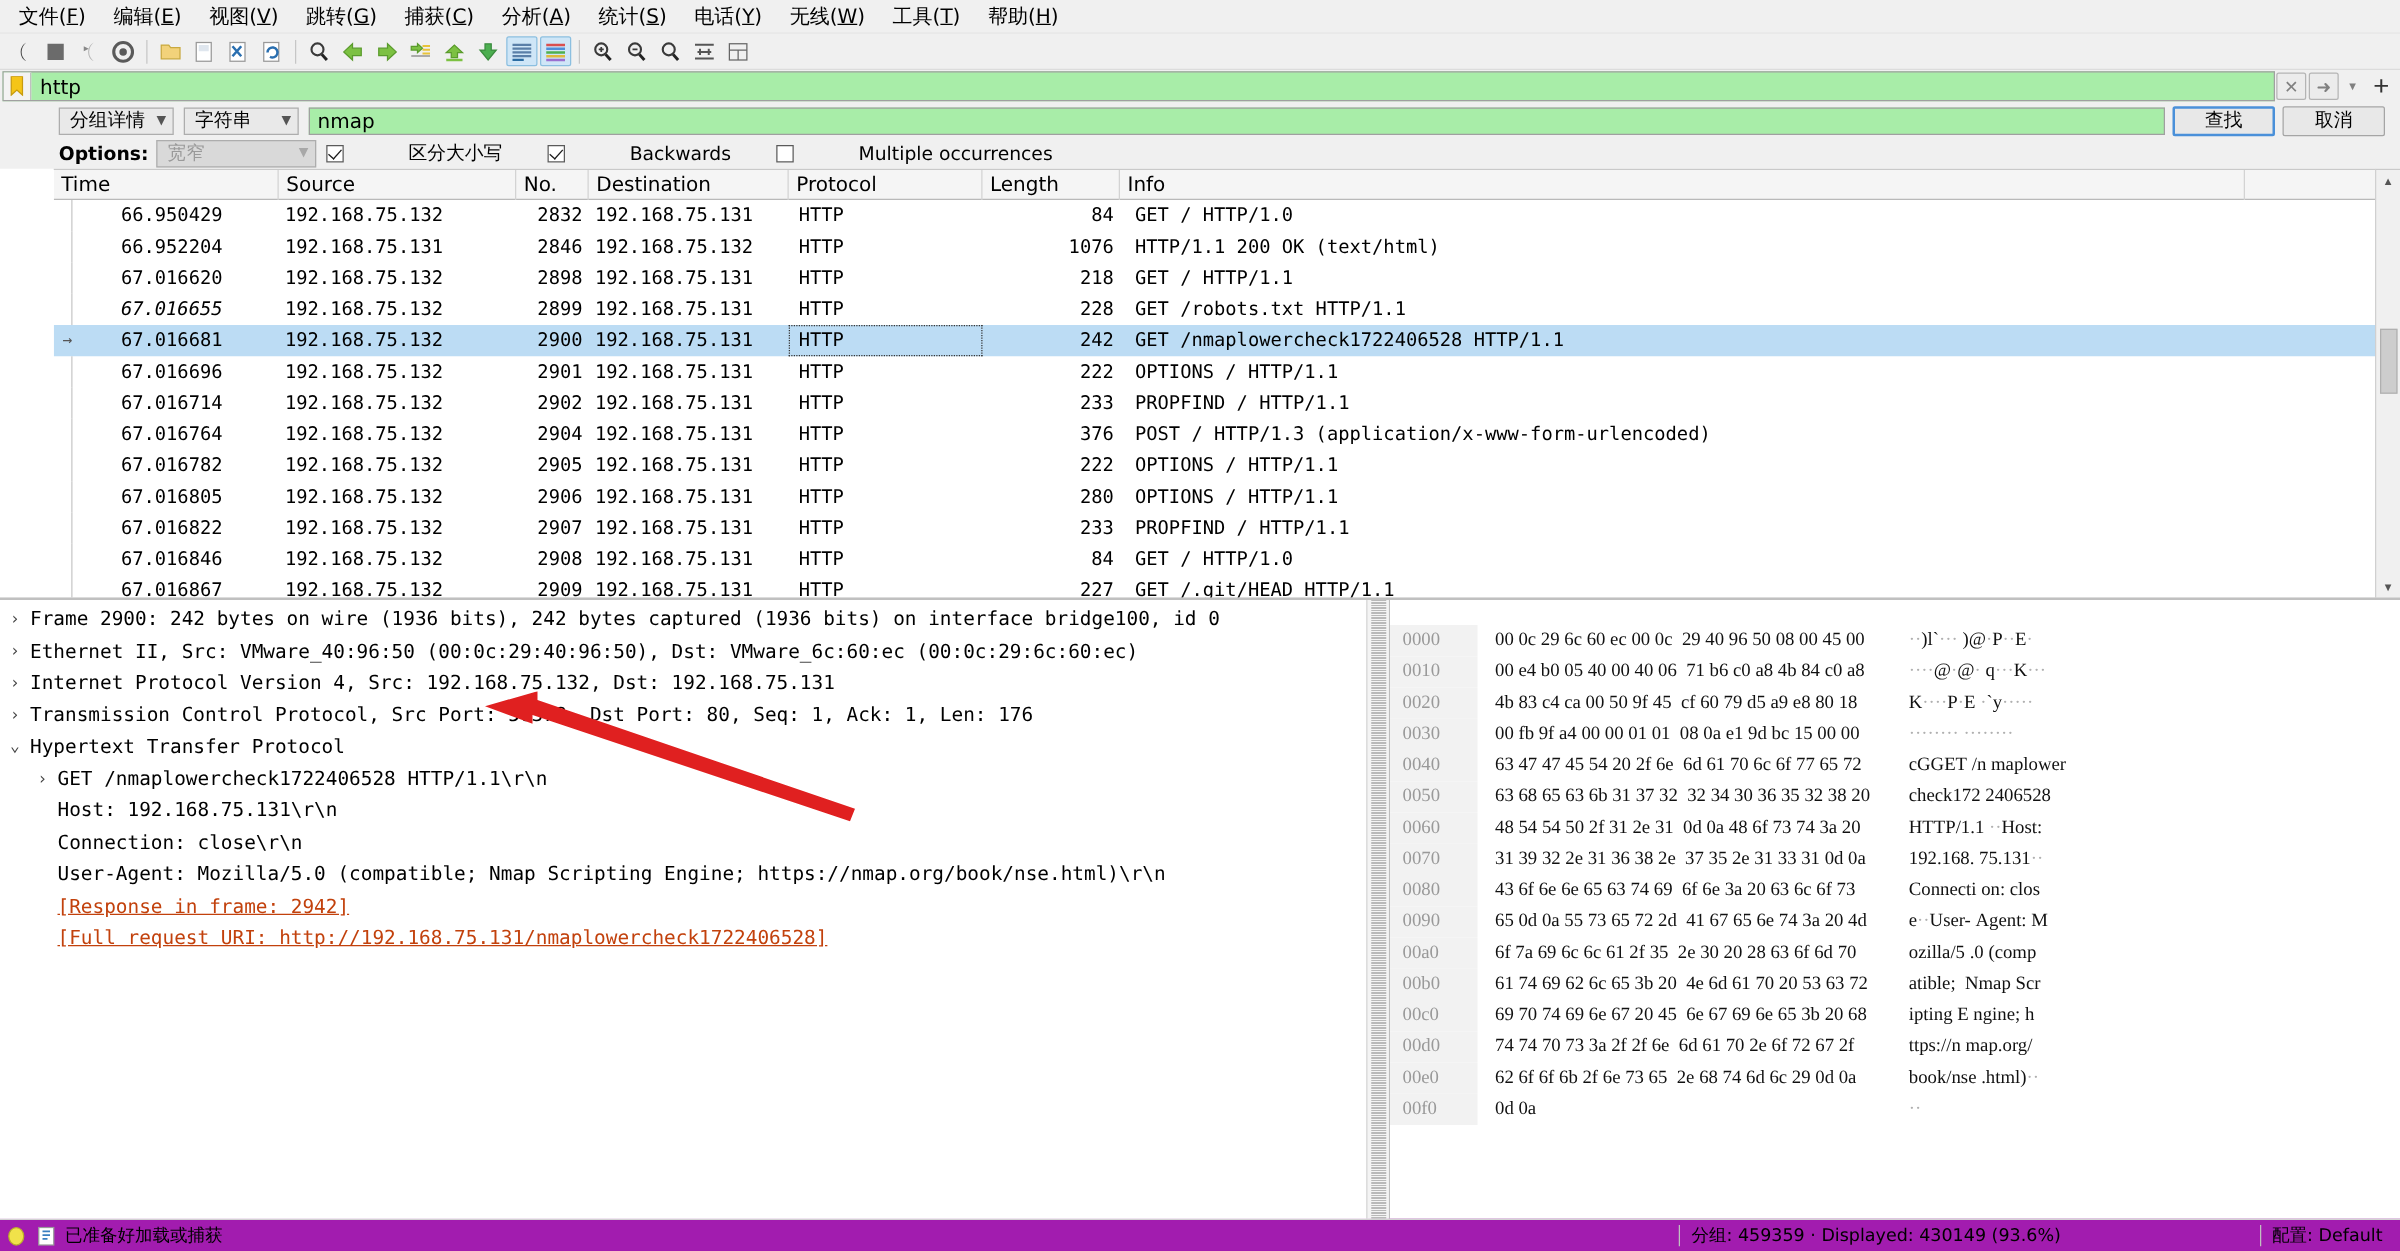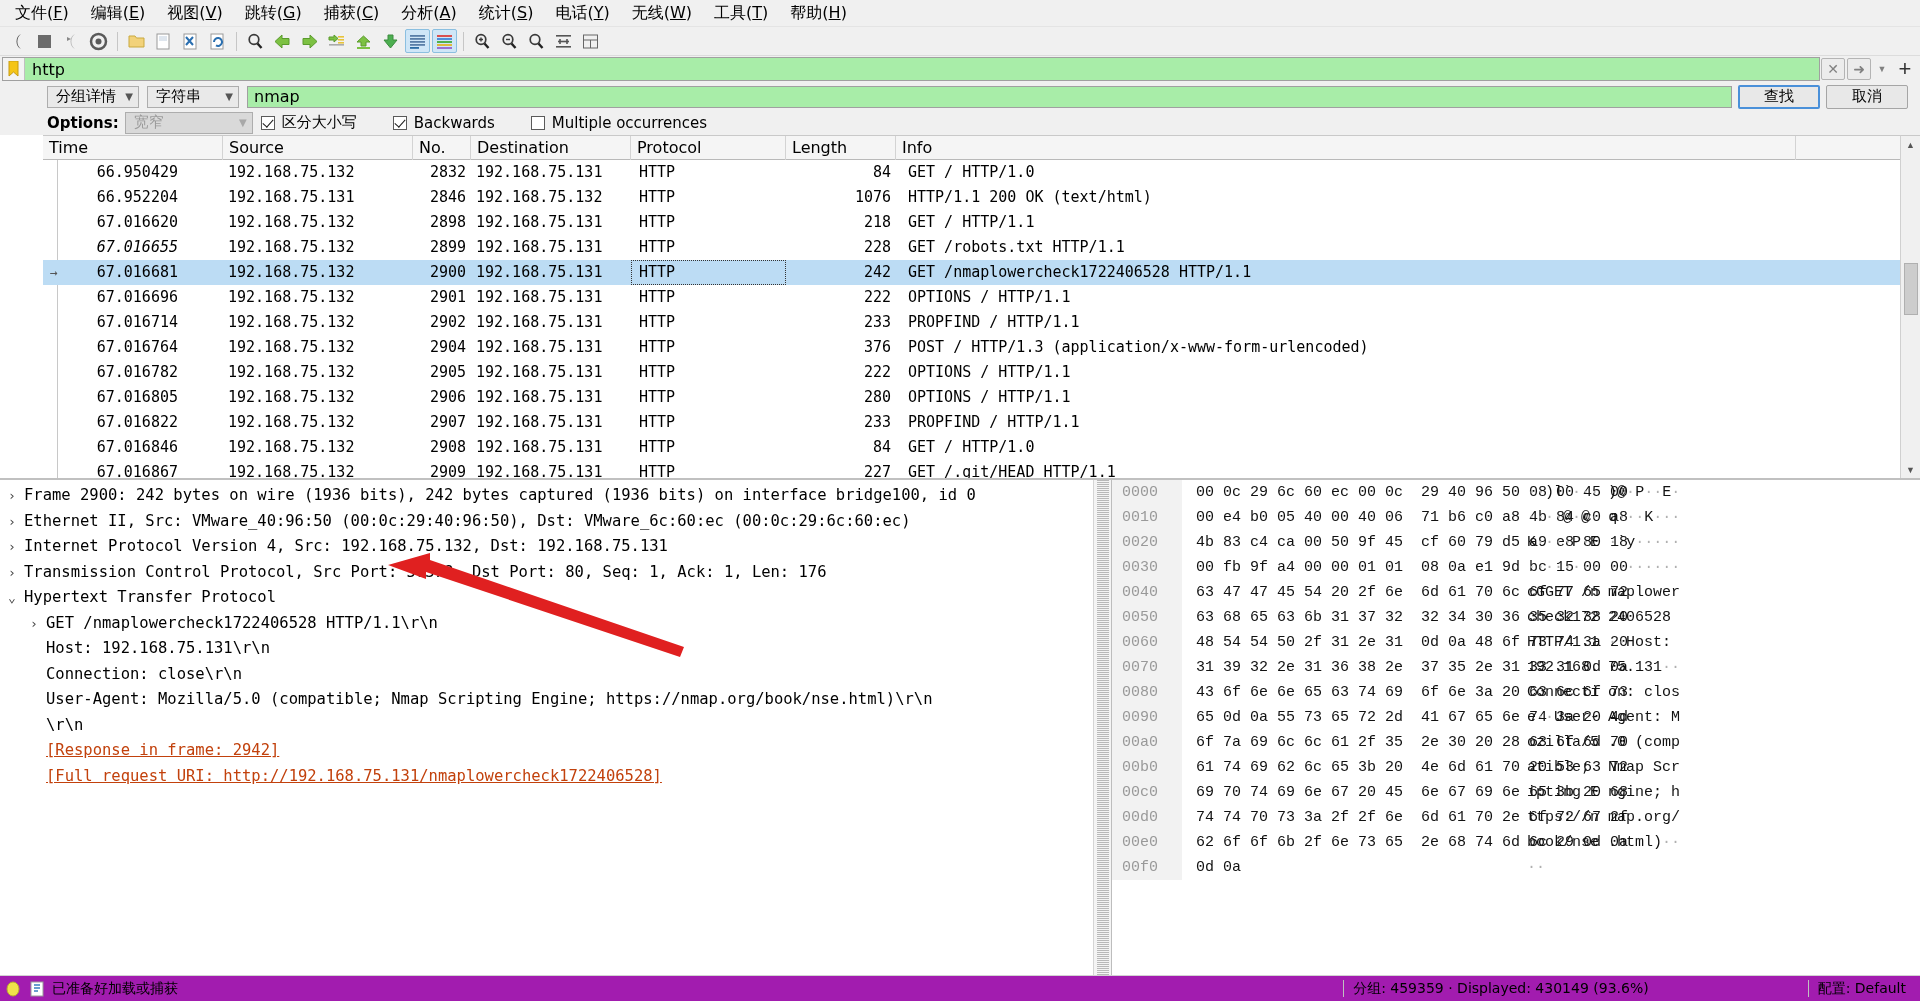--- a/index.html
+++ b/index.html
@@ -97,21 +97,21 @@
   .btn.primary { border: 2px solid #4a90d9; font-weight: normal; }
 
   
   .optbar {
     height: 25px; display: flex; align-items: center; flex: none;
     background: #f0f0f0; padding-left: 47px; font-size: 15px;
   }
   .opt-label { font-weight: bold; margin-right: 6px; font-family: "DejaVu Sans", sans-serif; }
   .combo.disabled { background: #d9d9d9; color: #9a9a9a; min-width: 128px; }
   .combo.disabled .chev { color: #a8a8a8; }
-  .chk { display: flex; align-items: center; margin-right: 36px; font-family: "DejaVu Sans", sans-serif; }
+  .chk { display: flex; align-items: center; margin-right: 36px; font-family: "DejaVu Sans", sans-serif; gap: 45px; }
   .chk-box {
     width: 14px; height: 14px; border: 1px solid #5a5a5a; background: #fff;
     margin-right: 7px; position: relative; flex: none;
   }
   .chk-box.on::after {
     content: ""; position: absolute; left: 3px; top: 0px;
     width: 5px; height: 9px; border: solid #1a1a1a;
     border-width: 0 1.6px 1.6px 0; transform: rotate(42deg);
   }
 
@@ -161,22 +161,22 @@
           white-space: nowrap; }
   .twisty { width: 24px; text-align: center; color: #444; font-size: 13px; flex: none; }
   .twisty.none { color: transparent; }
   .dlink { color: #c2410c; text-decoration: underline; }
   .detail-sb { width: 18px; background: #f4f4f4; border-left: 1px solid #d5d5d5; flex:none;
                position: relative; }
   .detail-sb .dotted { position:absolute; left:3px; top:0; bottom:0; width:12px;
                         background: repeating-linear-gradient(to bottom,#b9b9b9 0 1px,transparent 1px 2px); }
 
   .hexpane {
-    flex: 1; background: #fff; overflow: hidden; padding-top: 0;
-    font-family: Liberation Mono, monospace; font-size: 15px;
+    flex: 1; background: #fff; overflow: hidden; padding-top: 20px;
+    font-family: Liberation Serif, serif; font-size: 15px;
     border-left: 1px solid #bdbdbd;
   }
   .hrow { height: 25px; line-height: 25px; display: flex; white-space: pre; }
   .h-off { width: 70px; color: #999; padding-left: 10px; background: #f2f2f2; }
   .h-hex { width: 335px; padding-left: 14px; color: #111; }
   .h-asc { color: #111; padding-left: 10px; }
   .dim { color: #b0b0b0; }
 
   
   .statusbar {
@@ -614,25 +614,20 @@
           </div>
           <div class="drow">
             <div style="width: 22px; flex: 0 0 auto;"></div>
             <div class="twisty none"></div>
             <span>Connection: close\r\n</span>
           </div>
           <div class="drow">
             <div style="width: 22px; flex: 0 0 auto;"></div>
             <div class="twisty none"></div>
             <span>User-Agent: Mozilla/5.0 (compatible; Nmap Scripting Engine; https://nmap.org/book/nse.html)\r\n</span>
-          </div>
-          <div class="drow">
-            <div style="width: 22px; flex: 0 0 auto;"></div>
-            <div class="twisty none"></div>
-            <span>\r\n</span>
           </div>
           <div class="drow">
             <div style="width: 22px; flex: 0 0 auto;"></div>
             <div class="twisty none"></div>
             <span class="dlink">[Response in frame: 2942]</span>
           </div>
           <div class="drow">
             <div style="width: 22px; flex: 0 0 auto;"></div>
             <div class="twisty none"></div>
             <span class="dlink">[Full request URI: http://192.168.75.131/nmaplowercheck1722406528]</span>

